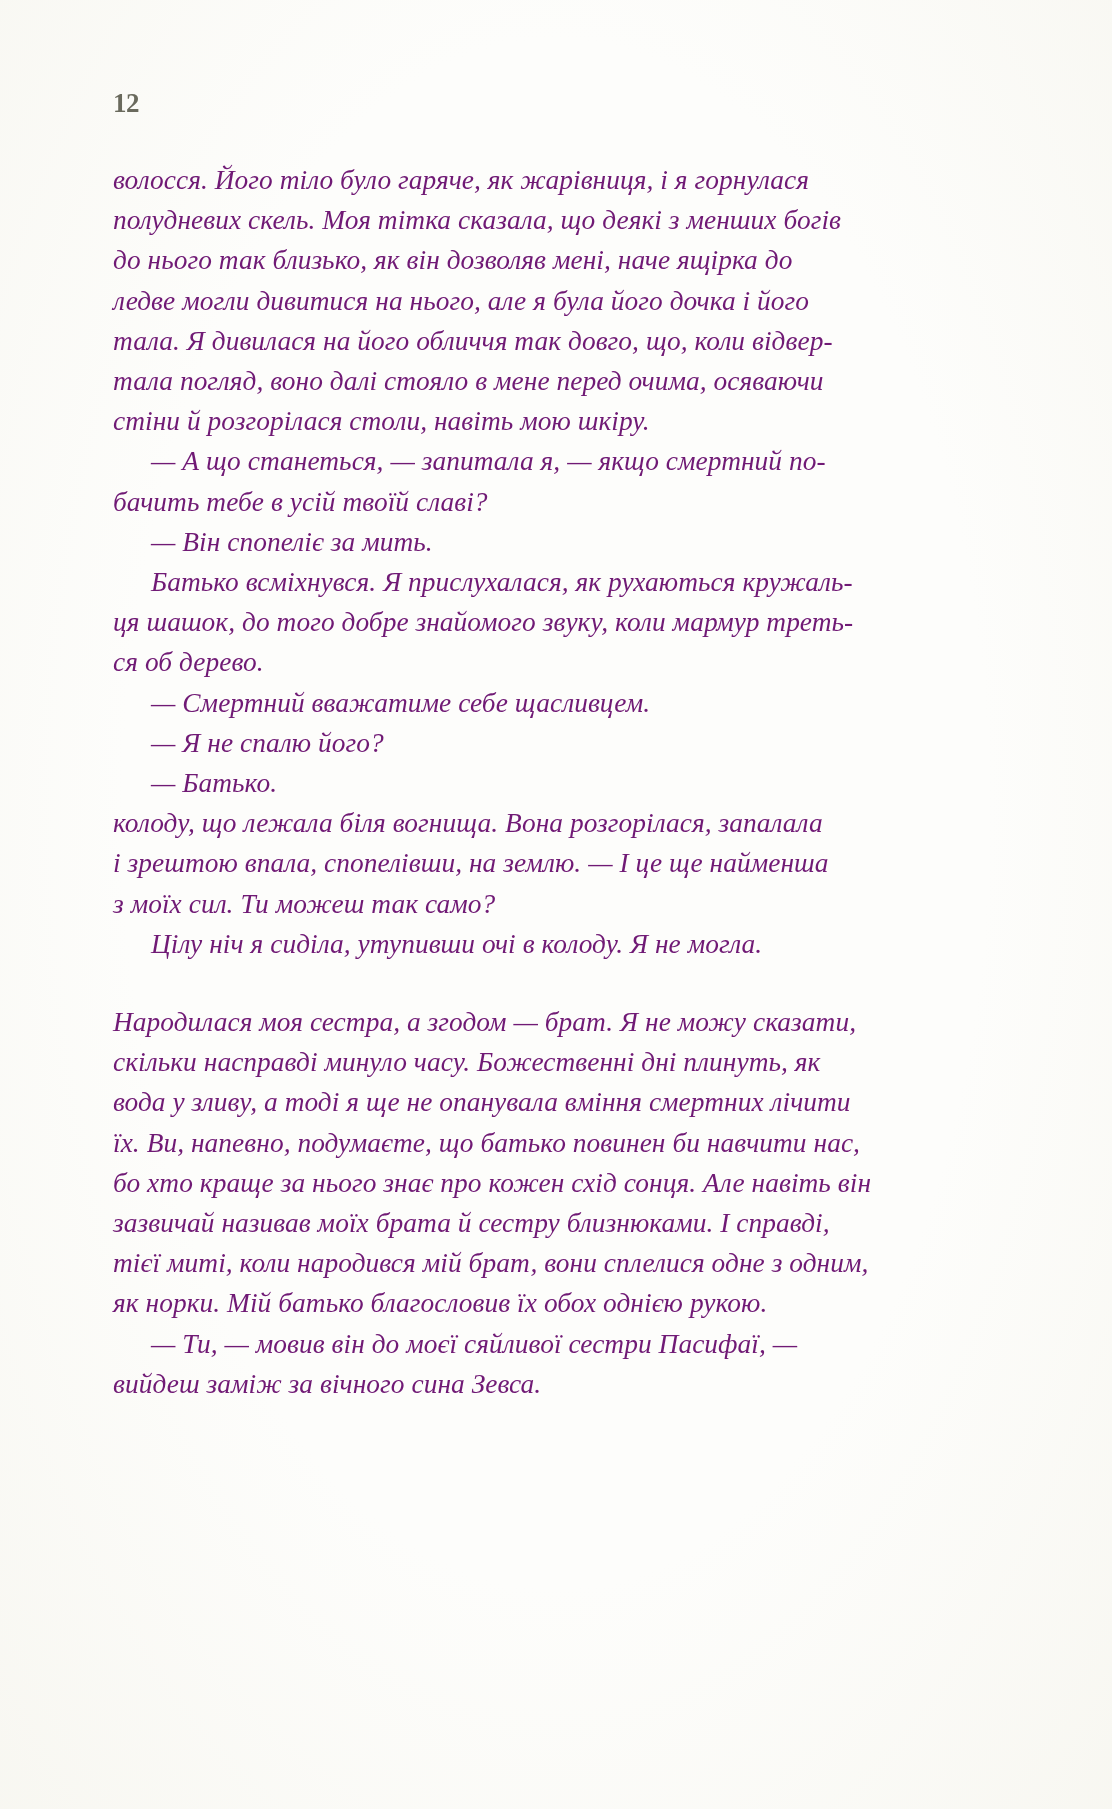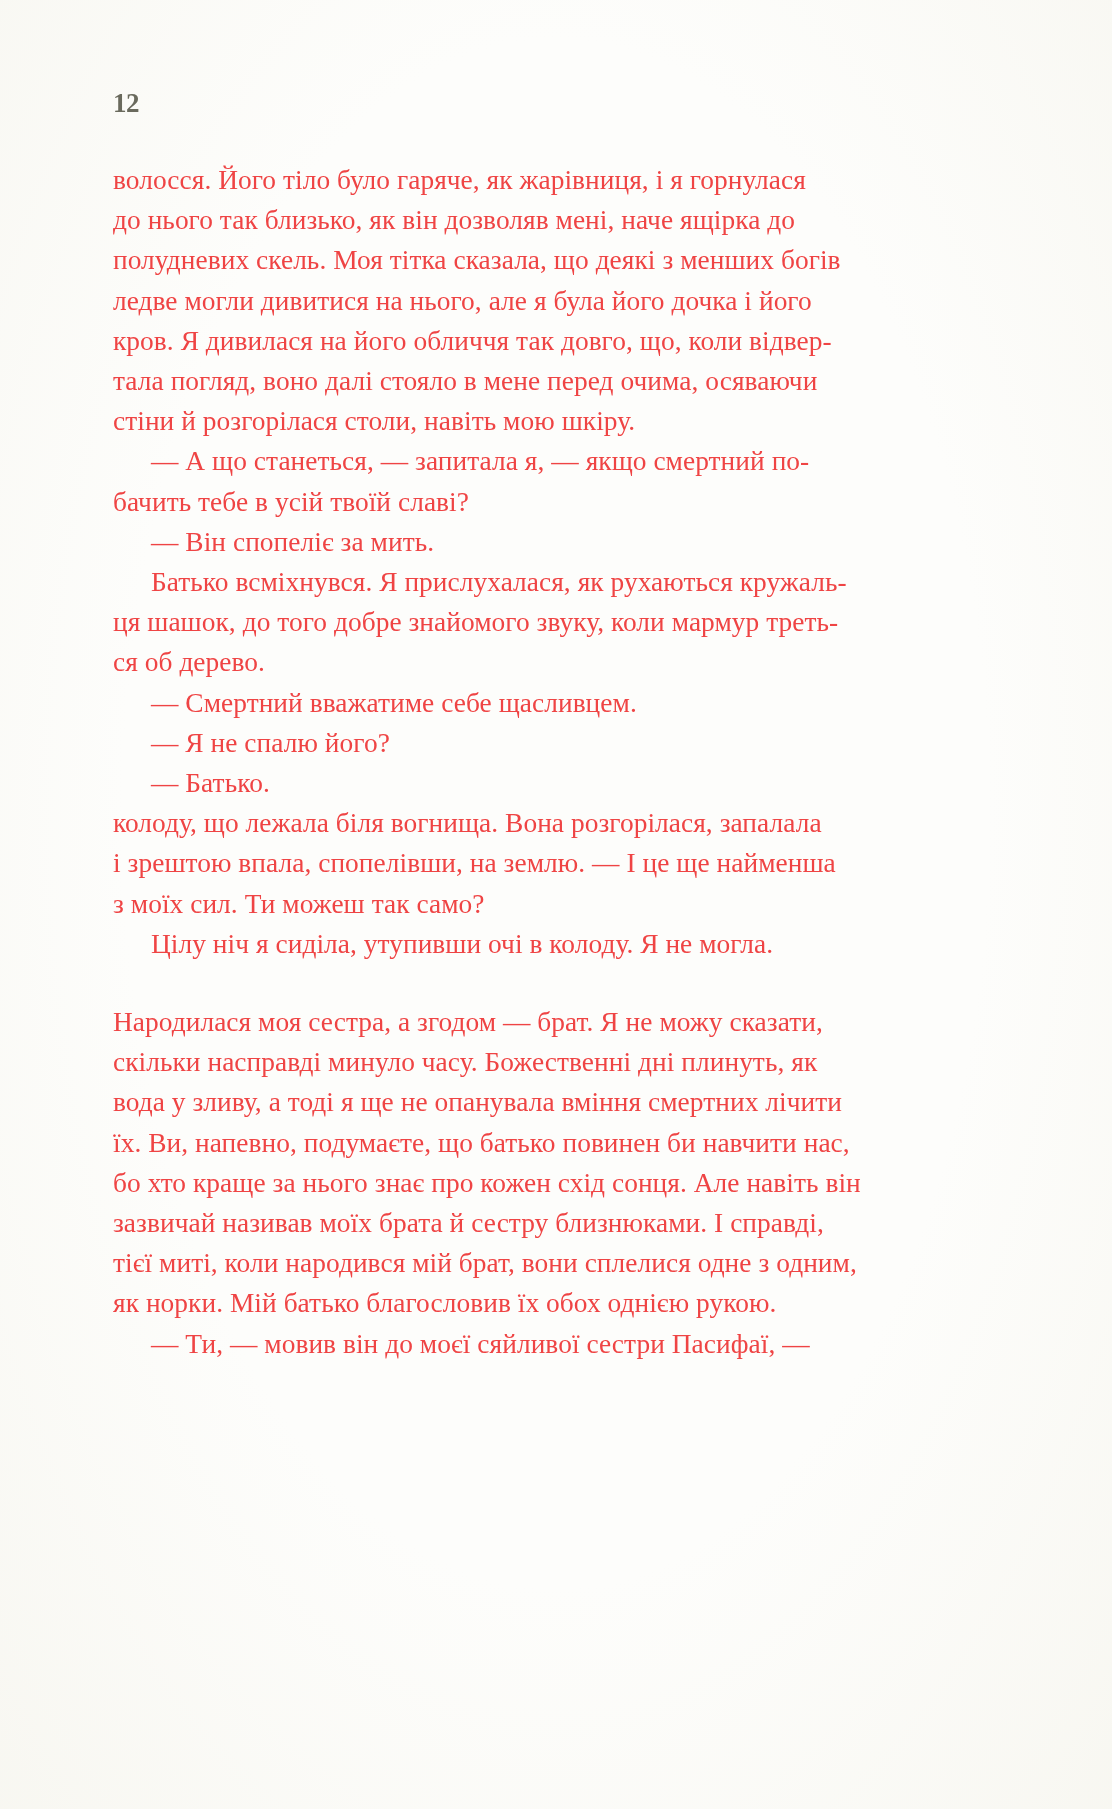--- a/index.html
+++ b/index.html
@@ -47,23 +47,24 @@
     position: absolute;
     left: 113px;
     top: 160px;
     width: 812px;
   }
 
   .line {
     font-size: 27.4px;
     line-height: 40.2px;
     letter-spacing: 0.05px;
-    color: #ef4444;
+    color: #701a75;
     white-space: pre;
     text-rendering: optimizeLegibility;
+    font-style: italic;
   }
 
   .line.indent {
     text-indent: 0;
     padding-left: 38px;
   }
 
   .block-gap {
     height: 38px;
   }
@@ -73,24 +74,24 @@
 
 <div class="page">
 
   <div class="paper-grain"></div>
 
   <div class="folio">12</div>
 
   <div class="textblock" id="textblock">
       <div>
         <div class="line">волосся. Його тіло було гаряче, як жарівниця, і я горнулася</div>
+        <div class="line">полудневих скель. Моя тітка сказала, що деякі з менших богів</div>
         <div class="line">до нього так близько, як він дозволяв мені, наче ящірка до</div>
-        <div class="line">полудневих скель. Моя тітка сказала, що деякі з менших богів</div>
         <div class="line">ледве могли дивитися на нього, але я була його дочка і його</div>
-        <div class="line">кров. Я дивилася на його обличчя так довго, що, коли відвер-</div>
+        <div class="line">тала. Я дивилася на його обличчя так довго, що, коли відвер-</div>
         <div class="line">тала погляд, воно далі стояло в мене перед очима, осяваючи</div>
         <div class="line">стіни й розгорілася столи, навіть мою шкіру.</div>
       </div>
       <div>
         <div class="line indent">— А що станеться, — запитала я, — якщо смертний по-</div>
         <div class="line">бачить тебе в усій твоїй славі?</div>
       </div>
       <div>
         <div class="line indent">— Він спопеліє за мить.</div>
       </div>
@@ -122,16 +123,17 @@
         <div class="line">скільки насправді минуло часу. Божественні дні плинуть, як</div>
         <div class="line">вода у зливу, а тоді я ще не опанувала вміння смертних лічити</div>
         <div class="line">їх. Ви, напевно, подумаєте, що батько повинен би навчити нас,</div>
         <div class="line">бо хто краще за нього знає про кожен схід сонця. Але навіть він</div>
         <div class="line">зазвичай називав моїх брата й сестру близнюками. І справді,</div>
         <div class="line">тієї миті, коли народився мій брат, вони сплелися одне з одним,</div>
         <div class="line">як норки. Мій батько благословив їх обох однією рукою.</div>
       </div>
       <div>
         <div class="line indent">— Ти, — мовив він до моєї сяйливої сестри Пасифаї, —</div>
+        <div class="line">вийдеш заміж за вічного сина Зевса.</div>
       </div>
     </div>
 
 </div>
 
 </body></html>

